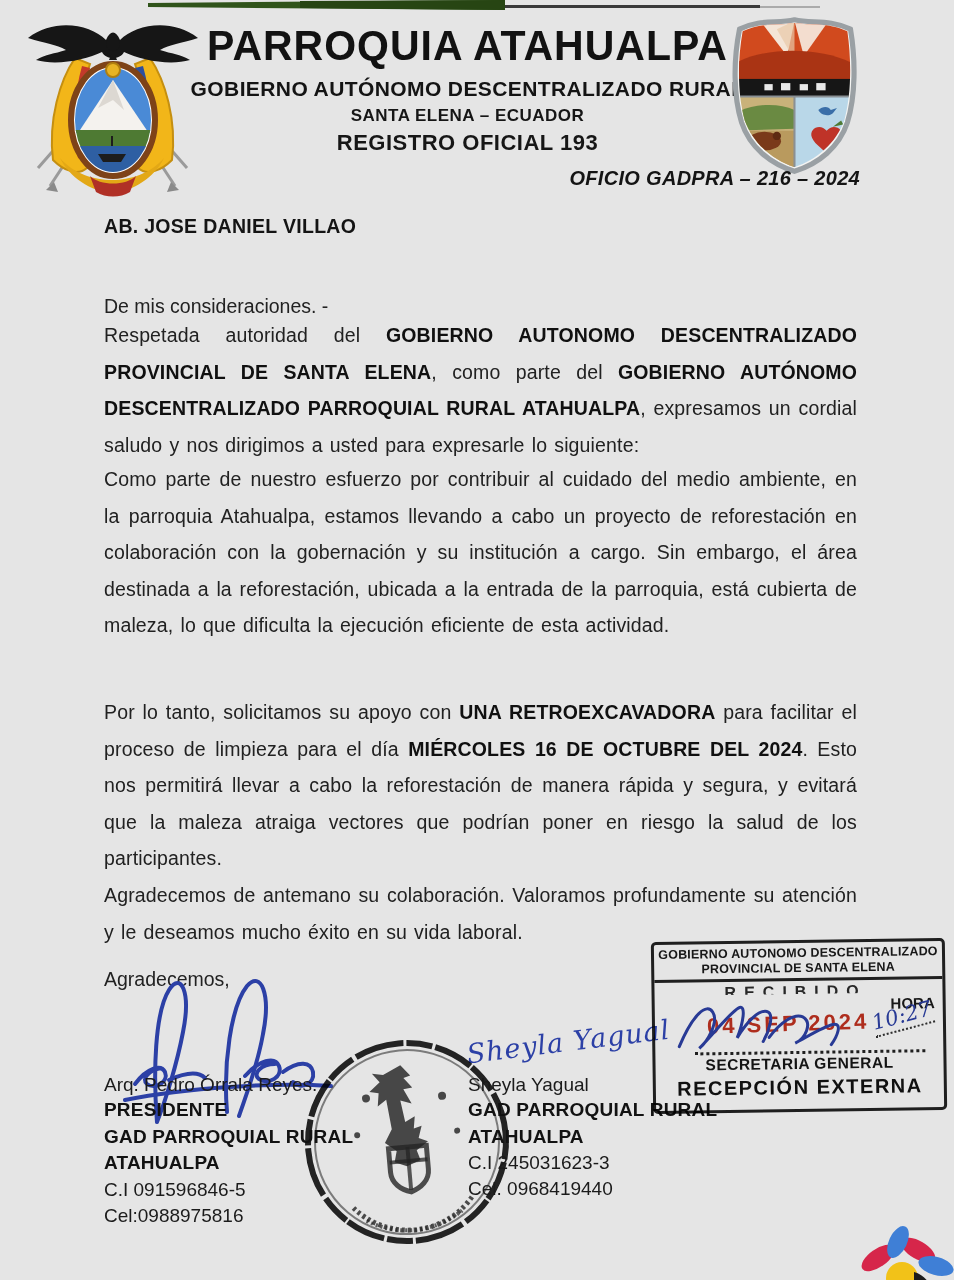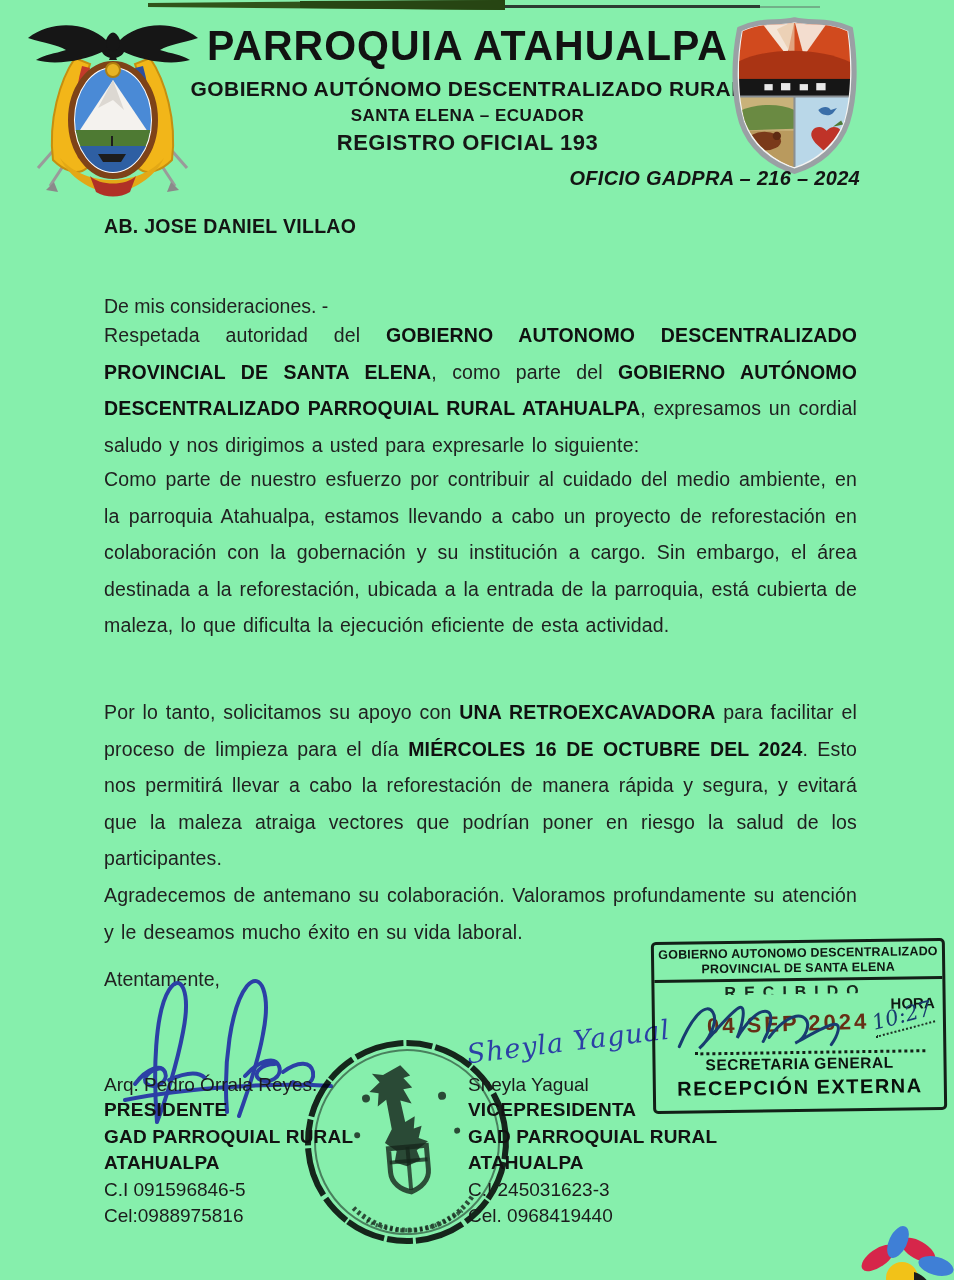--- a/index.html
+++ b/index.html
@@ -1,18 +1,18 @@
 <!DOCTYPE html>
 <html><head>
 <meta charset="utf-8">
 <style>
   * { margin:0; padding:0; box-sizing:border-box; }
   body { background:#888; font-family:"Liberation Sans", sans-serif; }
   .page { position:relative; width:954px; height:1280px; margin:0 auto;
-          background:#86efac; overflow:hidden; color:#1e1e1e; }
+          background:#e5e5e5; overflow:hidden; color:#1e1e1e; }
   .abs { position:absolute; }
 
   
   .head-block { left:185px; top:22px; width:565px; text-align:center; }
   .title { font-size:41px; font-weight:700; letter-spacing:1px; color:#121212; transform:scaleY(1.04); }
   .sub1 { font-size:21px; font-weight:700; margin-top:8px; letter-spacing:.4px; color:#141414;}
   .sub2 { font-size:17px; font-weight:700; margin-top:5px; letter-spacing:.5px; color:#161616;}
   .sub3 { font-size:22px; font-weight:700; margin-top:4px; letter-spacing:.5px; color:#161616;}
   .sub4 { font-size:17px; font-weight:700; margin-top:5px; letter-spacing:1px; color:#161616;}
 
@@ -166,21 +166,21 @@
   <div class="abs salutation">De mis consideraciones. -</div>
 
   <div class="abs para p1"><span>Respetada autoridad del </span><span class="b">GOBIERNO AUTONOMO DESCENTRALIZADO PROVINCIAL DE SANTA ELENA</span><span>, como parte del </span><span class="b">GOBIERNO AUTÓNOMO DESCENTRALIZADO PARROQUIAL RURAL ATAHUALPA</span><span>, expresamos un cordial saludo y nos dirigimos a usted para expresarle lo siguiente:</span></div>
 
   <div class="abs para p2">Como parte de nuestro esfuerzo por contribuir al cuidado del medio ambiente, en la parroquia Atahualpa, estamos llevando a cabo un proyecto de reforestación en colaboración con la gobernación y su institución a cargo. Sin embargo, el área destinada a la reforestación, ubicada a la entrada de la parroquia, está cubierta de maleza, lo que dificulta la ejecución eficiente de esta actividad.</div>
 
   <div class="abs para p3"><span>Por lo tanto, solicitamos su apoyo con </span><span class="b">UNA RETROEXCAVADORA</span><span> para facilitar el proceso de limpieza para el día </span><span class="b">MIÉRCOLES 16 DE OCTUBRE DEL 2024</span><span>. Esto nos permitirá llevar a cabo la reforestación de manera rápida y segura, y evitará que la maleza atraiga vectores que podrían poner en riesgo la salud de los participantes.</span></div>
 
   <div class="abs para p4">Agradecemos de antemano su colaboración. Valoramos profundamente su atención y le deseamos mucho éxito en su vida laboral.</div>
 
-  <div class="abs closing">Atentamente,</div>
+  <div class="abs closing">Agradecemos,</div>
 
   <svg class="abs sig-svg" width="290" height="165" viewBox="0 0 290 165">
     <g fill="none" stroke="#2c40a6" stroke-width="4" stroke-linecap="round">
       <path d="M62,150 C58,100 60,40 74,18 C86,-1 96,20 88,60 C82,92 70,130 62,150"></path>
       <path d="M40,112 C52,96 66,92 70,100 C74,110 60,118 52,112 C46,107 54,98 66,96"></path>
       <path d="M74,108 C92,100 104,100 110,106"></path>
       <path d="M132,140 C128,92 136,34 152,14 C166,-2 176,22 168,62 C162,96 150,126 144,144"></path>
       <path d="M150,104 C164,88 180,84 184,94 C188,105 174,113 164,107 C157,102 166,92 180,92"></path>
       <path d="M188,100 C204,88 216,90 218,100 C220,112 206,118 198,110"></path>
       <path d="M30,128 C90,116 180,110 236,114"></path>
@@ -211,21 +211,20 @@
   <div class="abs sig-col col-president">
     <div class="nm">Arq. Pedro Órrala Reyes.</div>
     <div class="bold-line">PRESIDENTE</div>
     <div class="bold-line">GAD PARROQUIAL RURAL ATAHUALPA</div>
     <div class="nm" style="line-height:26px;">C.I 091596846-5</div>
     <div class="nm" style="line-height:26px;">Cel:0988975816</div>
   </div>
 
   <div class="abs sig-col col-vice">
     <div class="nm">Sheyla Yagual</div>
-    <div class="bold-line">VICEPRESIDENTA</div>
     <div class="bold-line">GAD PARROQUIAL RURAL ATAHUALPA</div>
     <div class="nm" style="line-height:26px;">C.I 245031623-3</div>
     <div class="nm" style="line-height:26px;">Cel. 0968419440</div>
   </div>
 
   <div class="abs stamp">
     <div class="stamp-head">
       <div>GOBIERNO AUTONOMO DESCENTRALIZADO</div>
       <div>PROVINCIAL DE SANTA ELENA</div>
     </div>

